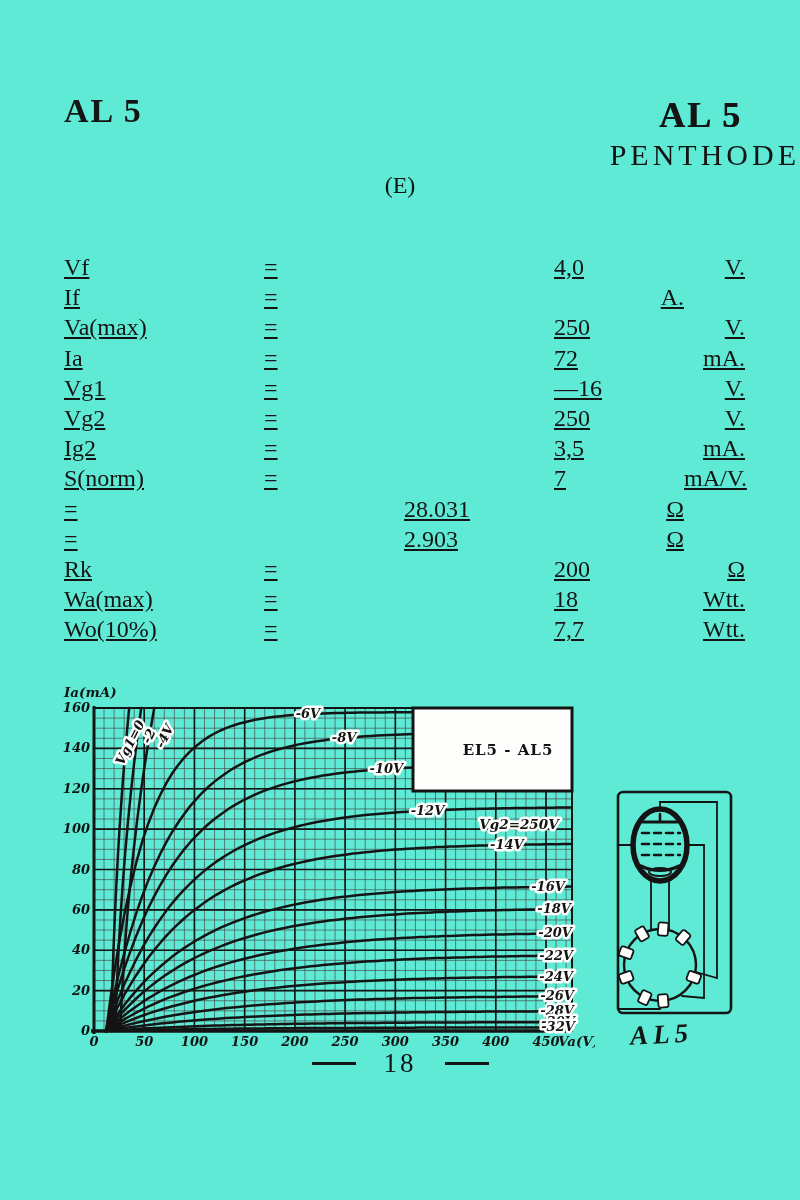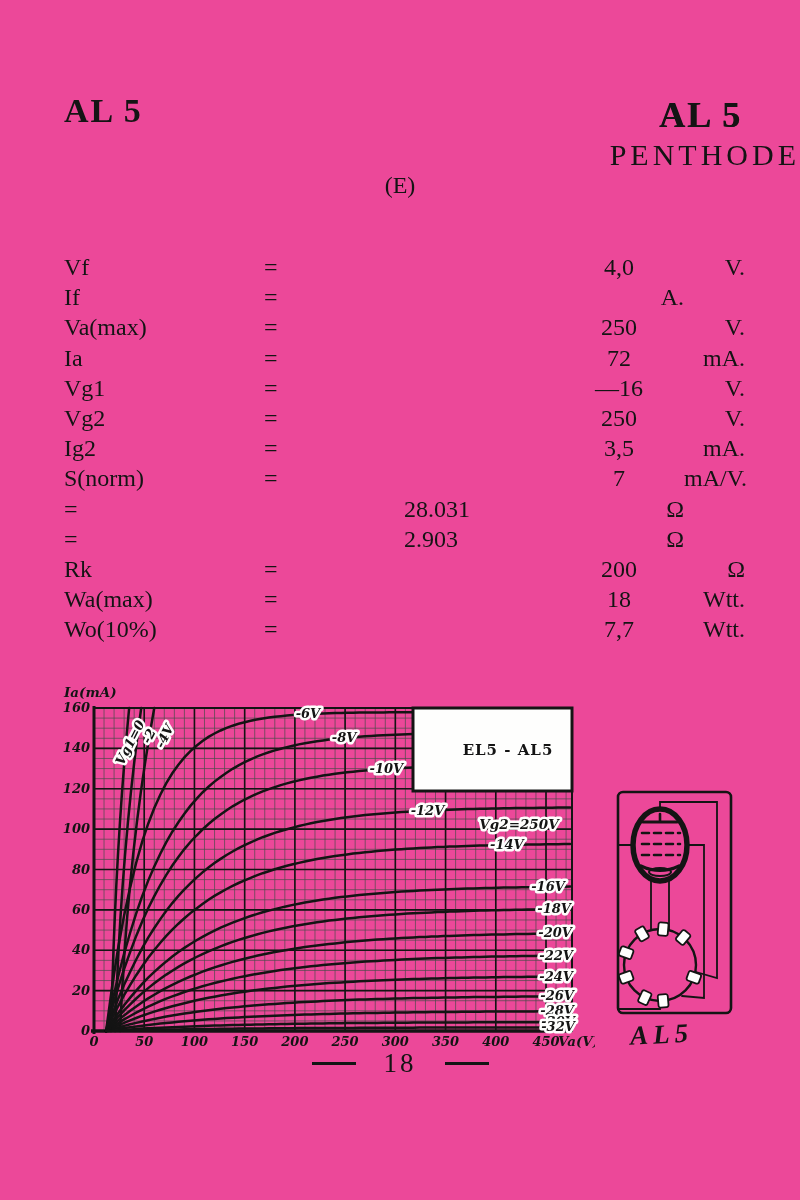--- a/index.html
+++ b/index.html
@@ -1,29 +1,29 @@
 <!DOCTYPE html>
 <html><head>
 <meta charset="utf-8">
 <style>
   html,body{margin:0;padding:0;background:#e8e8e8;}
-  #page{position:relative;width:800px;height:1200px;background:#ec4899;color:#141414;
+  #page{position:relative;width:800px;height:1200px;background:#5eead4;color:#141414;
         font-family:"Liberation Serif","DejaVu Serif",serif;overflow:hidden;margin:0 auto;}
   .model-left{position:absolute;left:64px;top:92px;font-size:34px;font-weight:bold;letter-spacing:2px;}
   .model-right{position:absolute;right:58px;top:94px;font-size:36px;font-weight:bold;letter-spacing:2px;
                text-shadow:0.6px 0 #141414;}
   .doc-title{position:absolute;left:0;top:138px;width:800px;text-align:right;font-size:30px;
              letter-spacing:4px;}
   .doc-subtitle{position:absolute;left:0;top:172px;width:800px;text-align:center;font-size:24px;}
-  #spec-table{position:absolute;left:64px;top:252px;width:681px;}
+  #spec-table{position:absolute;left:64px;top:252px;width:681px;text-decoration:underline;}
   .spec-row{display:grid;grid-template-columns:200px 150px 270px 1fr;height:30.2px;line-height:30.2px;
             font-size:24px;}
   .spec-param{text-align:left;}
   .spec-eq{text-align:left;}
-  .spec-value{text-align:center;padding-left:140px;}
+  .spec-value{text-align:left;padding-left:140px;}
   .spec-unit{text-align:right;}
   #chart-wrap{position:absolute;left:50px;top:683px;width:545px;height:372px;}
   #pinout-wrap{position:absolute;left:596px;top:772px;width:170px;height:260px;}
   #pinout-caption{position:absolute;left:630px;top:1018px;width:110px;font-size:27px;font-weight:bold;
                   font-style:italic;letter-spacing:5px;transform:rotate(-3deg);}
   #footer{position:absolute;left:0;top:1048px;width:800px;display:flex;justify-content:center;
           align-items:center;gap:28px;}
   .footer-rule{display:inline-block;width:44px;height:3px;background:#141414;}
   #footer .page-num{font-size:27px;letter-spacing:3px;}
   svg text{font-family:"DejaVu Serif","Liberation Serif",serif;}

